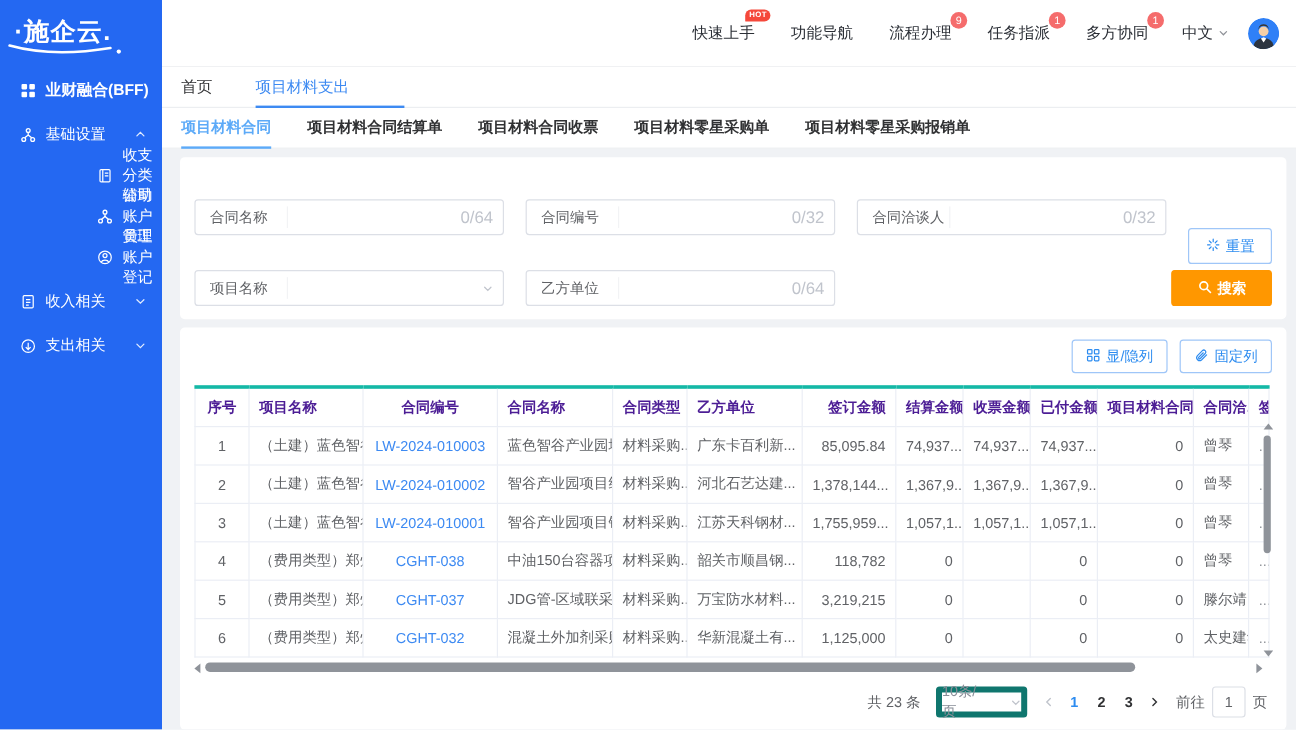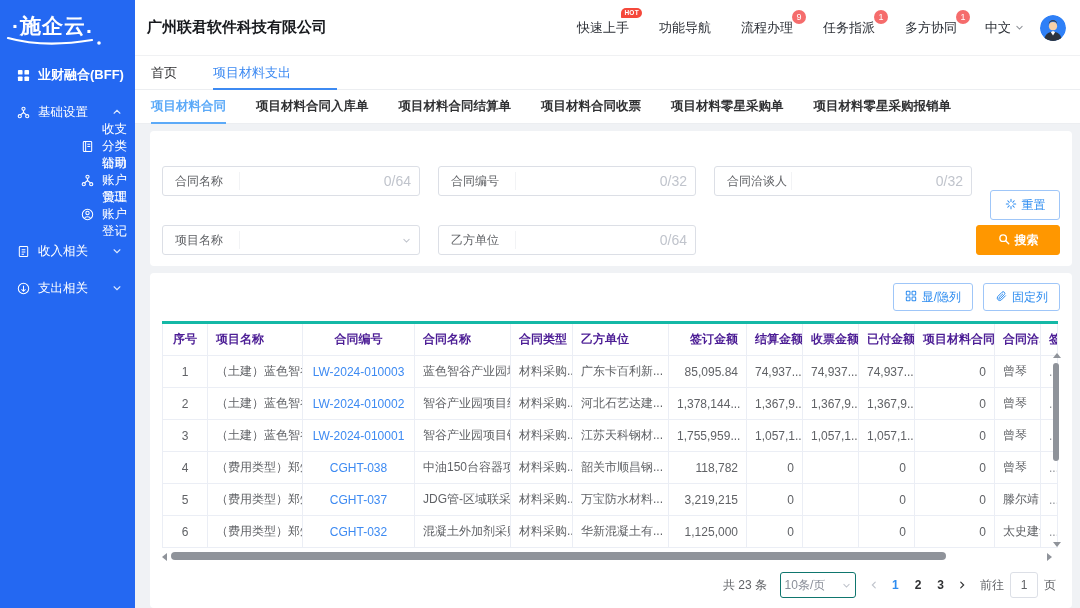--- a/index.html
+++ b/index.html
@@ -80,21 +80,21 @@
 
   
   .h-scroll { position:relative; height:12px; margin-top:3px; flex:none; }
   .h-arrow-left, .h-arrow-right { position:absolute; top:2px; width:0; height:0; border-top:4px solid transparent; border-bottom:4px solid transparent; }
   .h-arrow-left { left:0; border-right:5px solid #8f939a; }
   .h-arrow-right { right:8px; border-left:5px solid #8f939a; }
   .h-thumb { position:absolute; left:9px; top:1px; width:775px; height:8px; background:#8f939a; border-radius:4px; }
 
   
   .pagination { display:flex; justify-content:flex-end; align-items:center; gap:13px; margin-top:9px; font-size:12px; color:#606266; flex:none; padding-right:4px; }
-  .pg-size { width:76px; height:26px; border:1px solid #0f766e; border-radius:3px; display:flex; align-items:center; justify-content:center; gap:17px; color:#8a8f99; cursor:pointer; }
+  .pg-size { width:76px; height:26px; border:5px solid #0f766e; border-radius:3px; display:flex; align-items:center; justify-content:center; gap:17px; color:#8a8f99; cursor:pointer; }
   .pg-size .chev { display:inline-flex; color:#c0c4cc; }
   .pg-arrow { display:inline-flex; cursor:pointer; }
   .pg-prev { color:#c0c4cc; }
   .pg-next { color:#303133; }
   .pg-nums { display:flex; gap:16px; font-weight:700; }
   .page-num { color:#303133; cursor:pointer; }
   .page-num.active { color:#2d8cf0; }
   .pg-goto { display:flex; align-items:center; gap:6px; }
   .pg-input { width:28px; height:26px; border:1px solid #dcdfe6; border-radius:3px; text-align:center; font-size:12px; color:#606266; font-family:inherit; }
 </style>
@@ -190,21 +190,20 @@
           <span class="m-chevron"><svg width="10" height="10" viewBox="0 0 12 12">
               <path d="M2.5 4.5 L6 8 L9.5 4.5" fill="none" stroke="currentColor" stroke-width="1.3" stroke-linecap="round"></path>
             </svg></span>
         </div>
       </nav>
   </aside>
 
   <div class="main">
 
     <header class="topbar">
-      <div class="company">广州联君软件科技有限公司</div>
       <div class="top-nav" id="top-nav">
           <div class="nav-item"><span class="nav-label">快速上手</span><span class="hot-badge">HOT</span></div>
           <div class="nav-item"><span class="nav-label">功能导航</span></div>
           <div class="nav-item"><span class="nav-label">流程办理</span><span class="count-badge">9</span></div>
           <div class="nav-item"><span class="nav-label">任务指派</span><span class="count-badge">1</span></div>
           <div class="nav-item"><span class="nav-label">多方协同</span><span class="count-badge">1</span></div>
         </div>
       <div class="lang">
         <span>中文</span>
         <span class="chev">
@@ -223,21 +222,20 @@
         </svg>
       </div>
     </header>
 
     <div class="tabbar" id="tabbar">
         <div class="tab">首页</div>
         <div class="tab active">项目材料支出</div>
       </div>
     <div class="subtabs" id="subtabs">
         <div class="subtab active">项目材料合同</div>
-        <div class="subtab">项目材料合同入库单</div>
         <div class="subtab">项目材料合同结算单</div>
         <div class="subtab">项目材料合同收票</div>
         <div class="subtab">项目材料零星采购单</div>
         <div class="subtab">项目材料零星采购报销单</div>
       </div>
 
     <div class="content">
 
       <div class="filter-card">
         <div class="filter-row">

